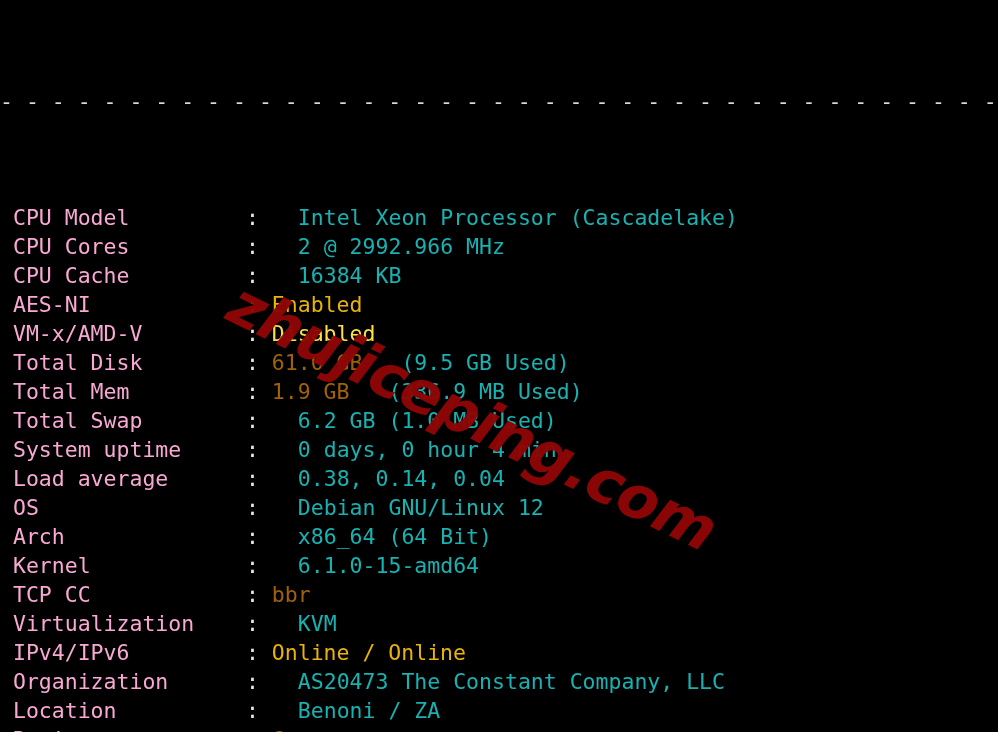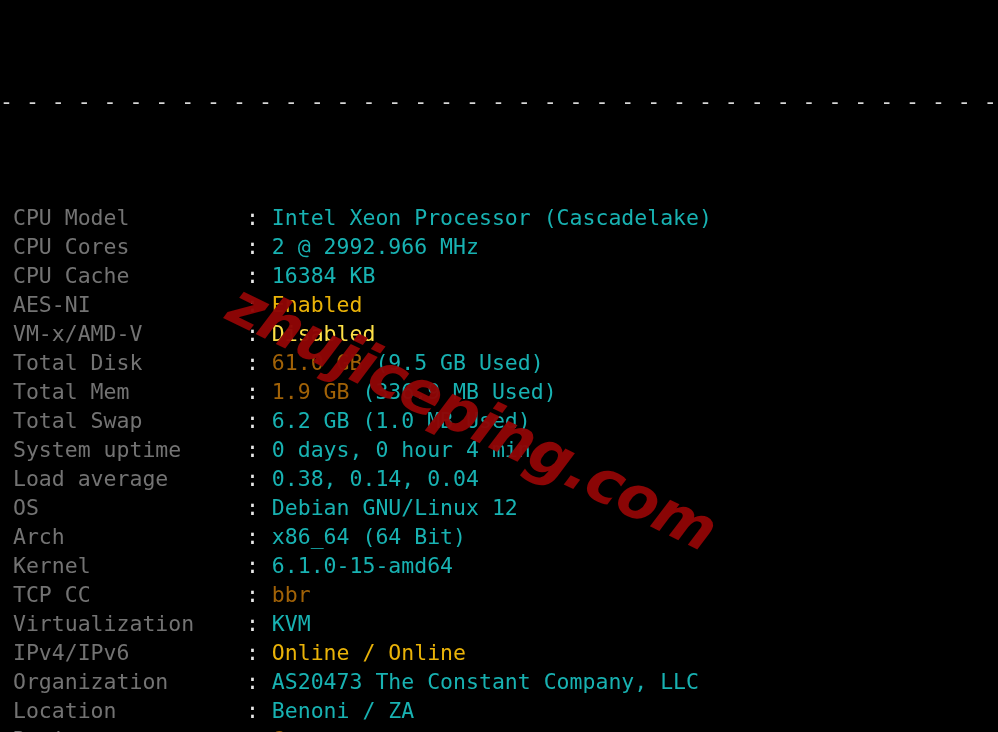--- a/index.html
+++ b/index.html
@@ -36,23 +36,23 @@
   .row {
     height: 29px;
     white-space: pre;
     color: #e6e6e6;
   }
   .sep {
     color: #d8d8d8;
     height: 29px;
     overflow: hidden;
   }
-  .label  { color: #737373; }
+  .label  { color: #f9a8d4; }
   .colon  { color: #e8e8e8; }
-  .v-cyan   { color: #18b2b2; }
+  .v-cyan   { color: #18b2b2; margin-left: 26px; }
   .v-green  { color: #eab308; margin-top: 36px; }
   .v-red    { color: #fde047; }
   .v-yellow { color: #a16207; }
 
   
   #watermark {
     position: absolute;
     left: 248px;
     top: 268px;
     z-index: 3;

